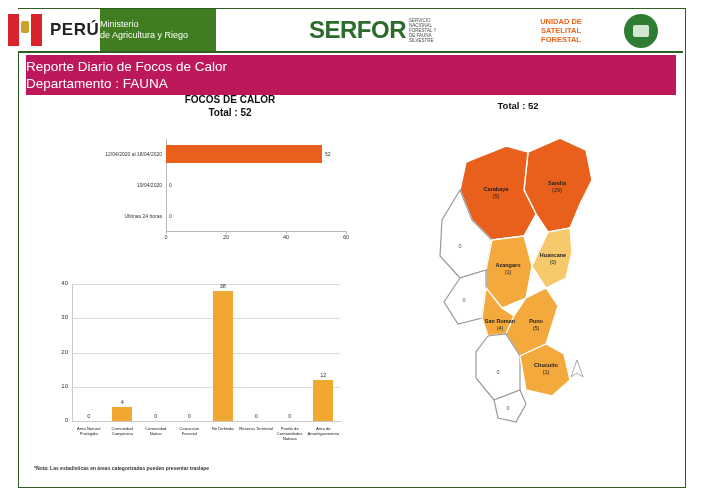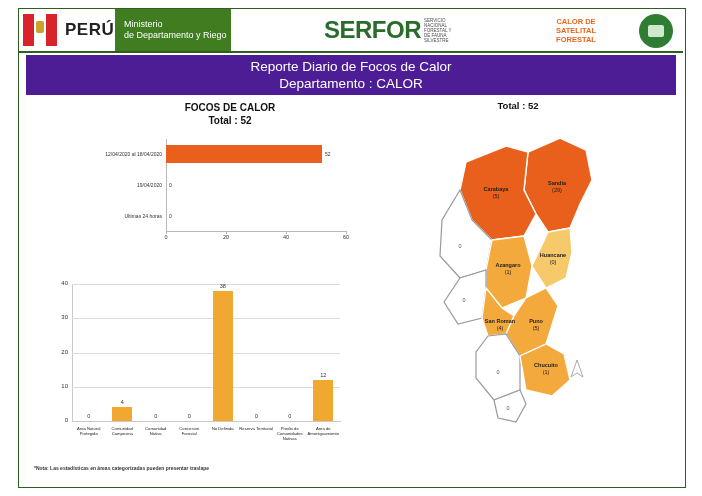--- a/index.html
+++ b/index.html
@@ -5,56 +5,56 @@
   html,body{margin:0;padding:0;}
   body{
     width:702px;height:496px;background:#ffffff;
     font-family:"Liberation Sans", sans-serif;
     position:relative;overflow:hidden;
   }
   .page{position:absolute;left:0;top:0;width:702px;height:496px;}
   .outer-border{position:absolute;left:18px;top:8px;width:666px;height:478px;border:1px solid #2e5f1e;}
 
   
-  .hdr{position:absolute;left:19px;top:9px;width:664px;height:42px;}
+  .hdr{position:absolute;left:4px;top:9px;width:664px;height:42px;}
   .flag{position:absolute;left:0;top:0;width:96px;height:42px;background:#ffffff;
         display:flex;align-items:center;}
   .flag-img{width:40px;height:36px;margin-left:4px;position:relative;}
   .flag-img .r1{position:absolute;left:0;top:2px;width:11px;height:32px;background:#d8232a;}
   .flag-img .w1{position:absolute;left:11px;top:2px;width:12px;height:32px;background:#fff;}
   .flag-img .r2{position:absolute;left:23px;top:2px;width:11px;height:32px;background:#d8232a;}
   .flag-img .crest{position:absolute;left:13px;top:9px;width:8px;height:12px;background:#c9a227;border-radius:2px;}
   .peru-word{font-size:17px;font-weight:bold;color:#222;letter-spacing:0.5px;margin-left:2px;}
 
   .minag{position:absolute;left:96px;top:0;width:116px;height:42px;background:#3f7d20;
-         color:#fff;display:flex;flex-direction:column;justify-content:center;padding-left:9px;box-sizing:border-box;}
+         color:#fff;display:flex;flex-direction:column;justify-content:center;padding-left:0;box-sizing:border-box;}
   .minag div{font-size:9px;line-height:11px;}
 
   .serfor{position:absolute;left:305px;top:6px;width:130px;height:30px;
           display:flex;align-items:center;}
   .serfor-word{font-size:24px;font-weight:bold;color:#2b6b2b;letter-spacing:-0.5px;}
   .serfor-sub{font-size:4.5px;color:#4a4a4a;line-height:5px;margin-left:3px;width:38px;}
 
   .umsat{position:absolute;left:498px;top:4px;width:166px;height:36px;}
   .umsat-txt{position:absolute;left:6px;top:4px;width:106px;text-align:center;
              font-size:7.5px;font-weight:bold;color:#e8661a;line-height:9px;}
   .umsat-logo{position:absolute;left:122px;top:1px;width:34px;height:34px;border-radius:50%;
               background:#2e7d32;display:flex;align-items:center;justify-content:center;}
   .umsat-logo .sat{width:16px;height:12px;background:#cfe8cf;border-radius:2px;}
 
   .hdr-rule{position:absolute;left:19px;top:51px;width:664px;height:2px;background:#2e5f1e;}
 
   
-  .title-band{position:absolute;left:26px;top:55px;width:650px;height:40px;background:#4c1d95;
-              color:#fff;text-align:center;display:flex;flex-direction:column;justify-content:center;}
+  .title-band{position:absolute;left:26px;top:55px;width:650px;height:40px;background:#be185d;
+              color:#fff;display:flex;flex-direction:column;justify-content:center;}
   .title-band .l1{font-size:13.5px;line-height:17px;}
   .title-band .l2{font-size:13.5px;line-height:17px;}
 
   
-  .c1-title{position:absolute;left:120px;top:101px;width:220px;text-align:center;
+  .c1-title{position:absolute;left:120px;top:93px;width:220px;text-align:center;
             font-size:10px;font-weight:bold;color:#111;line-height:13px;}
   .chart1{position:absolute;left:48px;top:135px;width:300px;height:115px;}
   .c1-plot{position:absolute;left:118px;top:4px;width:180px;height:92px;
            border-left:1px solid #b9b9b9;}
   .c1-axis{position:absolute;left:118px;top:96px;width:180px;height:1px;background:#b9b9b9;}
   .c1-ylab{position:absolute;right:calc(100% + 4px);font-size:5px;color:#333;white-space:nowrap;text-align:right;}
   .c1-bar{position:absolute;background:#e8601c;}
   .c1-val{position:absolute;font-size:5px;color:#333;}
   .c1-tick{position:absolute;top:99px;font-size:5.5px;color:#333;transform:translateX(-50%);}
   .c1-gridtick{position:absolute;top:96px;width:1px;height:3px;background:#b9b9b9;}
@@ -94,42 +94,42 @@
       <div class="flag-img">
         <div class="r1"></div>
           <div class="w1"></div>
           <div class="r2"></div>
           <div class="crest"></div>
       </div>
       <div class="peru-word">PERÚ</div>
     </div>
     <div class="minag">
       <div>Ministerio</div>
-      <div>de Departamento y Riego</div>
+      <div>de Agricultura y Riego</div>
     </div>
     <div class="serfor">
       <span class="serfor-word">SERFOR</span>
       <span class="serfor-sub">SERVICIO NACIONAL FORESTAL Y DE FAUNA SILVESTRE</span>
     </div>
     <div class="umsat">
       <div class="umsat-txt">
-        <div>CALOR DE</div>
+        <div>UNIDAD DE</div>
         <div>SATELITAL</div>
         <div>FORESTAL</div>
       </div>
       <div class="umsat-logo">
           <div class="sat"></div>
         </div>
     </div>
   </div>
   <div class="hdr-rule"></div>
 
   <div class="title-band">
     <div class="l1">Reporte Diario de Focos de Calor</div>
-    <div class="l2">Departamento : CALOR</div>
+    <div class="l2">Departamento : FAUNA</div>
   </div>
 
   <div class="c1-title">
     <div>FOCOS DE CALOR</div>
     <div>Total : 52</div>
   </div>
   <div class="chart1" id="chart1">
     <div class="c1-plot"></div>
     <div class="c1-axis"></div>
   <div class="c1-ylab" style="left: 0px; width: 114px; top: 16.3333px;">12/04/2020 al 18/04/2020</div>

